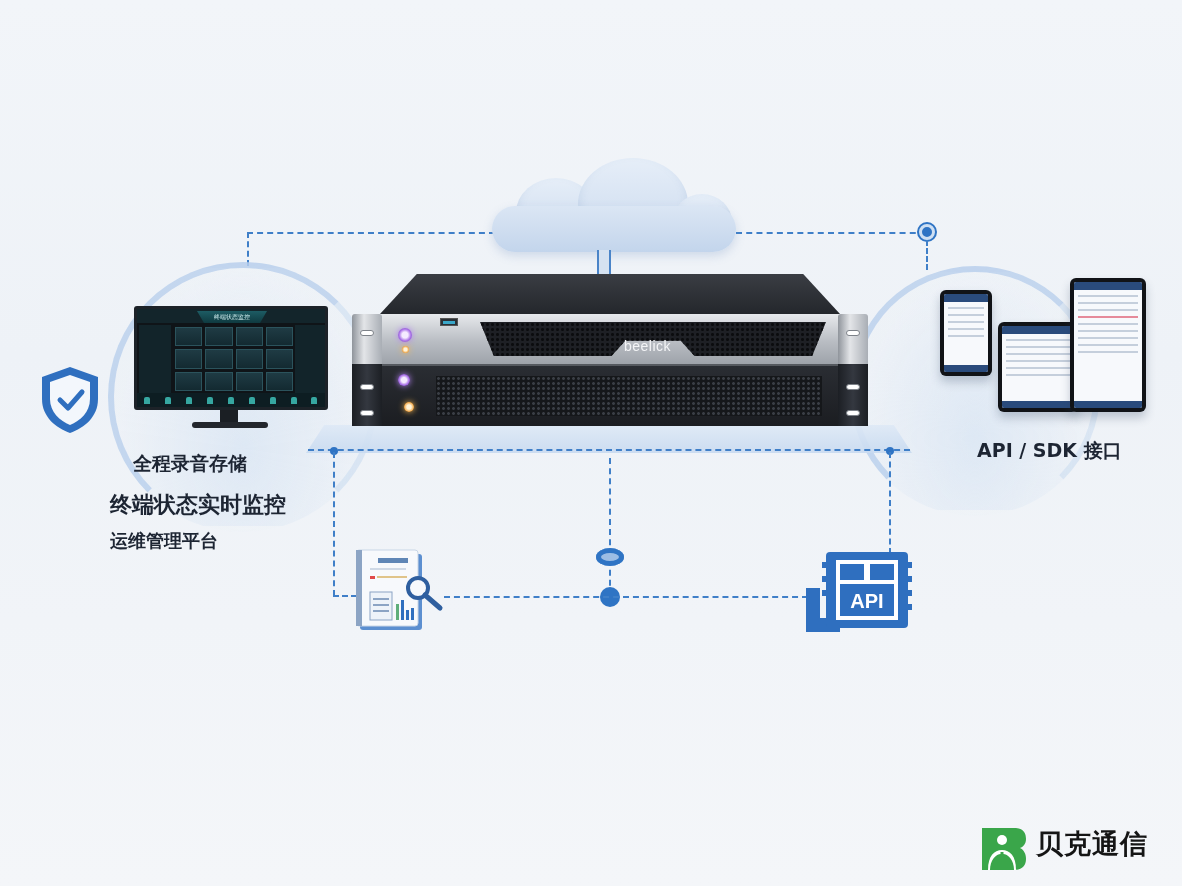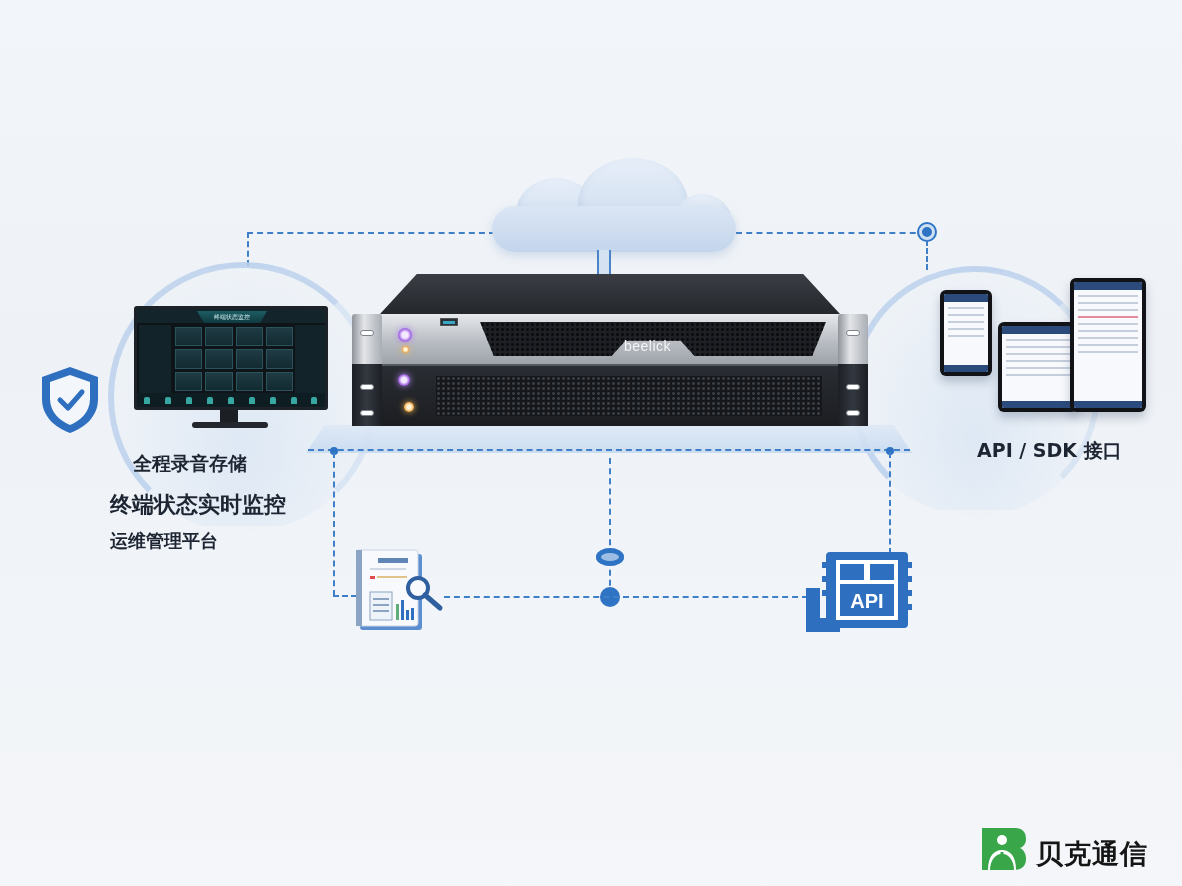--- a/index.html
+++ b/index.html
@@ -121,21 +121,21 @@
 
   
   .title-text { position: absolute; font-weight: bold; color: #1d2533; }
   .sub-text { position: absolute; color: #1d2533; font-weight: bold; }
 
   
   .report { position: absolute; left: 356px; top: 548px; width: 88px; height: 84px; }
   .api-chip { position: absolute; left: 802px; top: 548px; width: 110px; height: 84px; }
 
   
-  .logo { position: absolute; left: 980px; top: 826px; display: flex; align-items: flex-end; }
+  .logo { position: absolute; left: 980px; top: 826px; display: flex; align-items: flex-start; }
   .logo-text { font-size: 27px; font-weight: bold; color: #151515; margin-left: 8px; letter-spacing: 1px; }
 </style>
 </head>
 <body>
 
 <div class="hdash" style="left:247px; top:232px; width:248px;"></div>
 <div class="vdash" style="left:247px; top:232px; height:34px;"></div>
 <div class="hdash" style="left:736px; top:232px; width:190px;"></div>
 <div class="dot" style="left:919px; top:224px; width:16px; height:16px; border:3px solid #cfe0f3; box-shadow:0 0 0 2px #2f74c4;"></div>
 <div class="vdash" style="left:926px; top:240px; height:30px;"></div>

